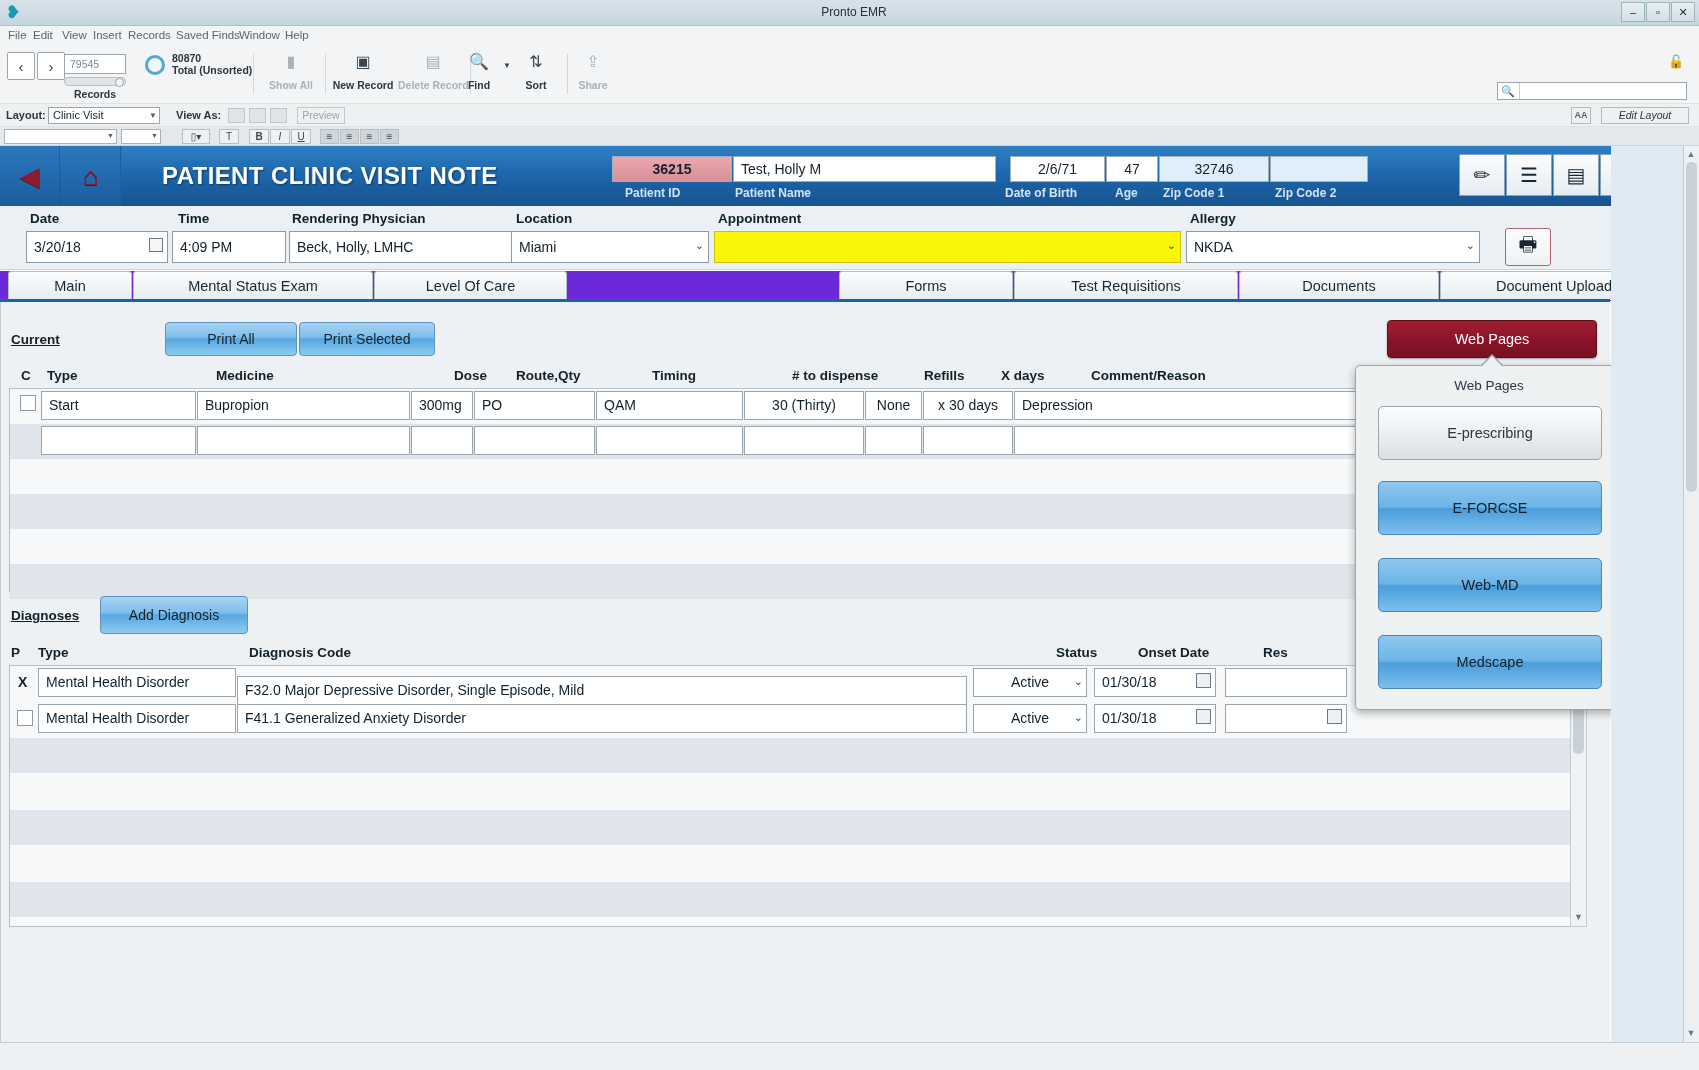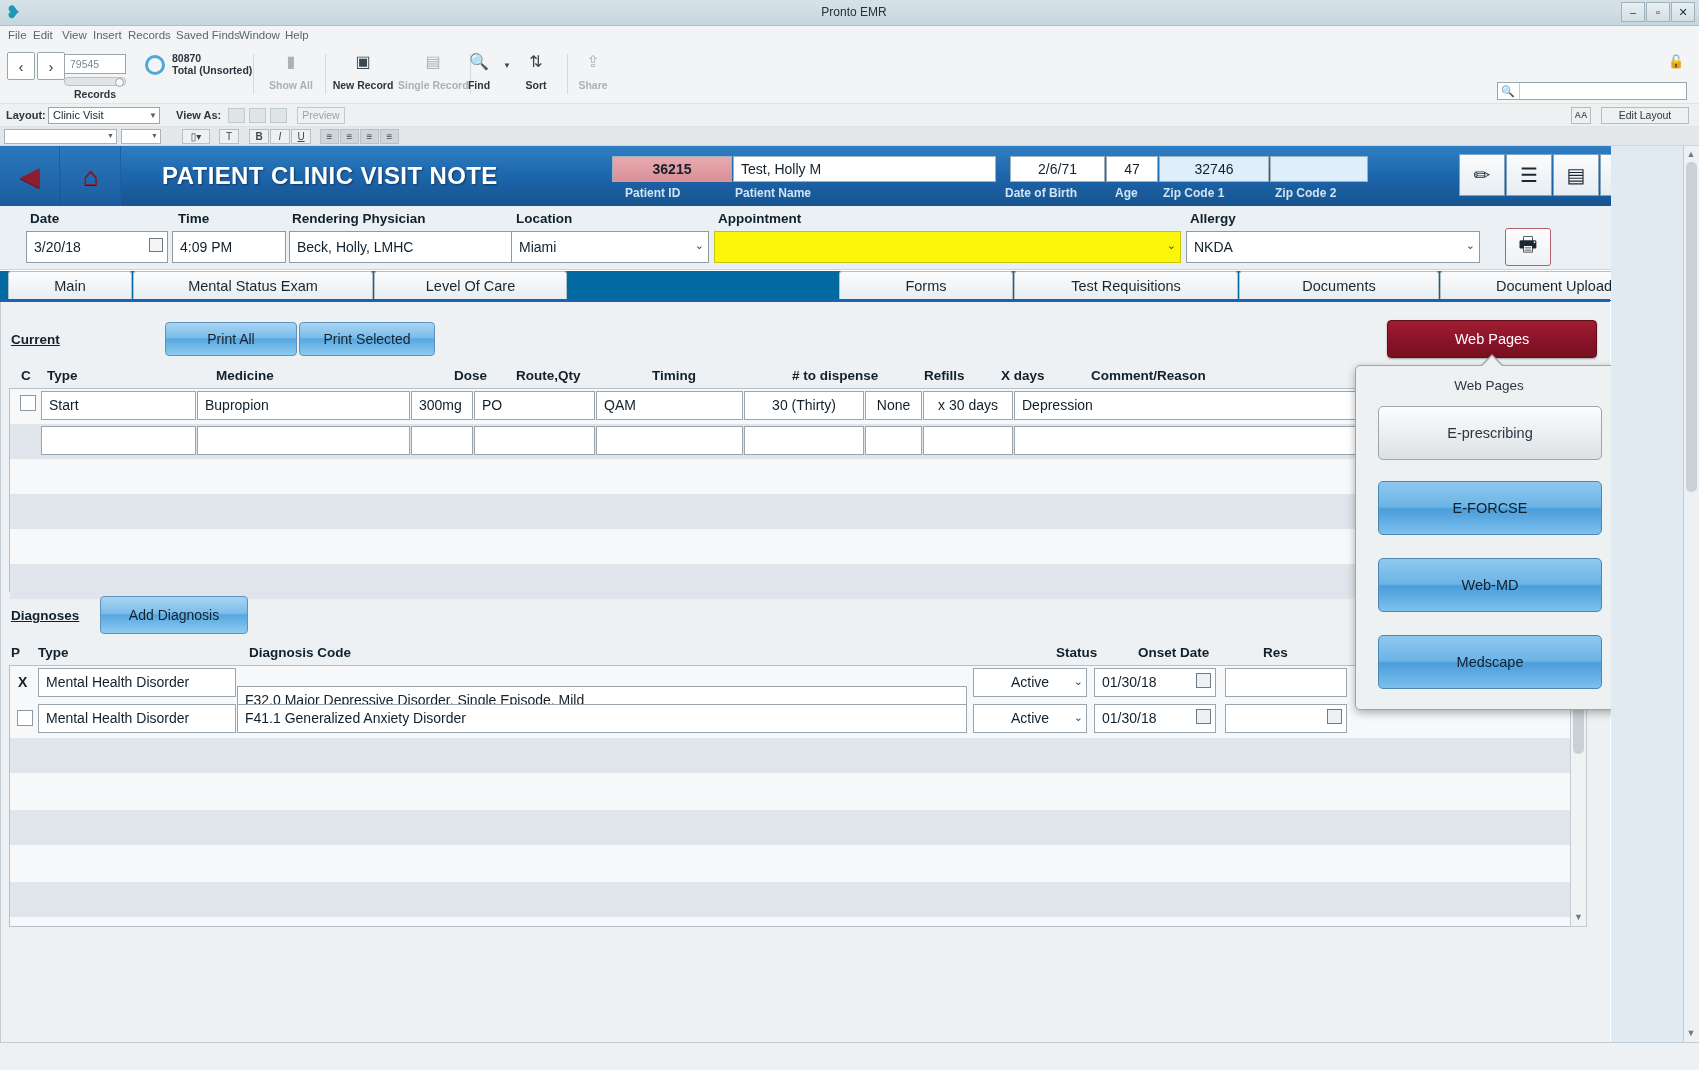--- a/index.html
+++ b/index.html
@@ -126,21 +126,21 @@
     font-size: 10.5px; color: #9aa4ac; text-align: center; line-height: 15px;
   }
   .aabtn {
     position: absolute; top: 3px; right: 108px; width: 20px; height: 17px;
     background: #eef1f2; border: 1px solid #b4bcc2;
     font-size: 9px; color: #5a6670; text-align: center; line-height: 15px; font-weight: bold;
   }
   .editlayoutbtn {
     position: absolute; top: 3px; right: 10px; width: 88px; height: 17px;
     background: #eef1f2; border: 1px solid #b4bcc2;
-    font-size: 10.5px; color: #2b3640; text-align: center; line-height: 15px;
+    font-size: 10.5px; color: #2b3640; text-align: center; line-height: 15px; font-style: italic;
   }
 
   
   .formatbar {
     position: absolute; top: 127px; left: 0; width: 1699px; height: 19px;
     background: #e4e8ea; border-bottom: 1px solid #cfd5d9;
   }
   .fb-sel {
     position: absolute; top: 2px; height: 15px; background: #fff;
     border: 1px solid #a9b2b8;
@@ -216,21 +216,21 @@
   .finput .cv { position: absolute; right: 4px; top: 7px; font-size: 11px; color: #3b4750; }
   .printbtn {
     position: absolute; top: 22px; width: 46px; height: 38px;
     background: linear-gradient(to bottom,#fdfdfd,#eef1f3);
     border: 1px solid #b4616b; border-radius: 3px;
     display: flex; align-items: center; justify-content: center;
     font-size: 20px; color: #1b2730;
   }
 
   
-  .tabsrow { position: absolute; top: 271px; left: 0; width: 1699px; height: 30px; background: #0369a1; }
+  .tabsrow { position: absolute; top: 271px; left: 0; width: 1699px; height: 30px; background: #6d28d9; }
   .tab {
     position: absolute; top: 0; height: 29px;
     background: linear-gradient(to bottom,#fbfcfd,#e7edf1);
     border: 1px solid #b3c0c9; border-bottom: none;
     border-radius: 3px 3px 0 0;
     font-size: 14.5px; color: #1b2730;
     display: flex; align-items: center; justify-content: center;
   }
   .tab.active {
     background: linear-gradient(to bottom,#3a8ad0,#1a63ab);
@@ -403,21 +403,21 @@
       <span class="glyph">▮</span>
       <span class="lbl">Show All</span>
     </div>
     <div class="tsep" style="left:325px"></div>
     <div class="tbtn" style="left:328px">
       <span class="glyph">▣</span>
       <span class="lbl">New Record</span>
     </div>
     <div class="tbtn dim" style="left:398px">
       <span class="glyph">▤</span>
-      <span class="lbl">Single Record</span>
+      <span class="lbl">Delete Record</span>
     </div>
     <div class="tsep" style="left:470px"></div>
     <div class="tbtn" style="left:448px; width:62px">
       <span class="glyph">🔍</span>
       <span class="lbl">Find</span>
     </div>
     <div style="position:absolute;left:503px;top:15px;font-size:8px;color:#3b4750">▼</div>
     <div class="tbtn" style="left:508px; width:56px">
       <span class="glyph">⇅</span>
       <span class="lbl">Sort</span>
@@ -605,21 +605,21 @@
       <div class="zrow" style="top:0px"></div>
       <div class="zrow" style="top:36px"></div>
       <div class="zrow alt" style="top:72px"></div>
       <div class="zrow" style="top:108px"></div>
       <div class="zrow alt" style="top:144px"></div>
       <div class="zrow" style="top:180px"></div>
       <div class="zrow alt" style="top:216px"></div>
 
       <div class="xmark" style="left:8px; top:8px">X</div>
       <div class="cell" style="left:28px;  top:2px; width:198px">Mental Health Disorder</div>
-      <div class="cell" style="left:227px; top:20px; width:730px">F32.0 Major Depressive Disorder, Single Episode, Mild</div>
+      <div class="cell" style="left:227px; top:10px; width:730px">F32.0 Major Depressive Disorder, Single Episode, Mild</div>
       <div class="cell ctr" style="left:963px; top:2px; width:114px">
         <span>Active</span>
         <span class="cv">⌄</span>
       </div>
       <div class="cell" style="left:1084px; top:2px; width:122px">01/30/18<span class="cal"></span>
       </div>
       <div class="cell" style="left:1215px; top:2px; width:122px"></div>
 
       <div class="chk" style="left:7px; top:44px"></div>
       <div class="cell" style="left:28px;  top:38px; width:198px">Mental Health Disorder</div>

